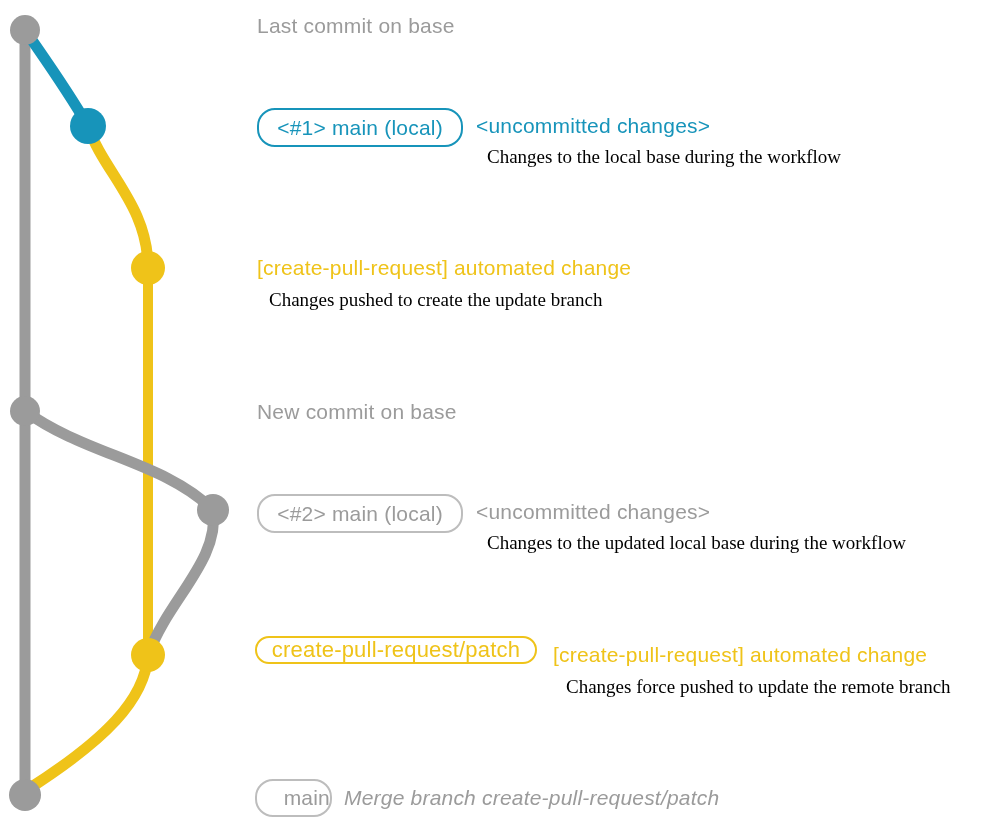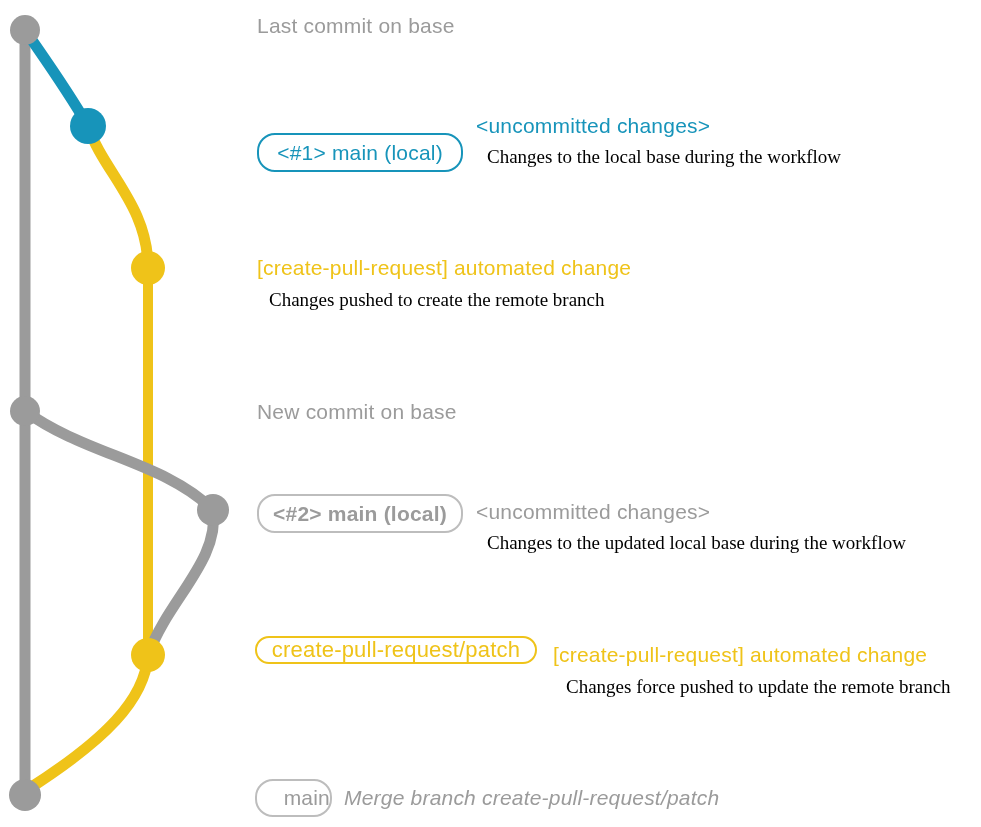--- a/index.html
+++ b/index.html
@@ -69,32 +69,32 @@
     <circle cx="88" cy="126" r="18" class="fill-blue"></circle>
     <circle cx="148" cy="268" r="17" class="fill-yellow"></circle>
     <circle cx="25" cy="411" r="15" class="fill-gray"></circle>
     <circle cx="213" cy="510" r="16" class="fill-gray"></circle>
     <circle cx="148" cy="655" r="17" class="fill-yellow"></circle>
     <circle cx="25" cy="795" r="16" class="fill-gray"></circle>
   </svg>
 
   <div class="lbl c-gray" style="left:257px;top:14px;">Last commit on base</div>
 
-  <div class="badge b-blue c-blue" style="left:257px;top:108px;width:206px;height:39px;margin-top:25px;">
+  <div class="badge b-blue c-blue" style="left:257px;top:108px;width:206px;height:39px;">
     <span>&lt;#1&gt; main (local)</span>
   </div>
   <div class="lbl c-blue" style="left:476px;top:114px;">&lt;uncommitted changes&gt;</div>
   <div class="desc" style="left:487px;top:146px;">Changes to the local base during the workflow</div>
 
   <div class="lbl c-yellow" style="left:257px;top:256px;">[create-pull-request] automated change</div>
-  <div class="desc" style="left:269px;top:289px;">Changes pushed to create the remote branch</div>
+  <div class="desc" style="left:269px;top:289px;">Changes pushed to create the update branch</div>
 
   <div class="lbl c-gray" style="left:257px;top:400px;">New commit on base</div>
 
-  <div class="badge b-gray c-gray" style="left:257px;top:494px;width:206px;height:39px;font-weight:bold;">
+  <div class="badge b-gray c-gray" style="left:257px;top:494px;width:206px;height:39px;">
     <span>&lt;#2&gt; main (local)</span>
   </div>
   <div class="lbl c-gray" style="left:476px;top:500px;">&lt;uncommitted changes&gt;</div>
   <div class="desc" style="left:487px;top:532px;">Changes to the updated local base during the workflow</div>
 
   <div class="badge b-yellow c-yellow" style="left:255px;top:636px;width:282px;height:28px;font-size:22px;">
     <span>create-pull-request/patch</span>
   </div>
   <div class="lbl c-yellow" style="left:553px;top:643px;">[create-pull-request] automated change</div>
   <div class="desc" style="left:566px;top:676px;">Changes force pushed to update the remote branch</div>

